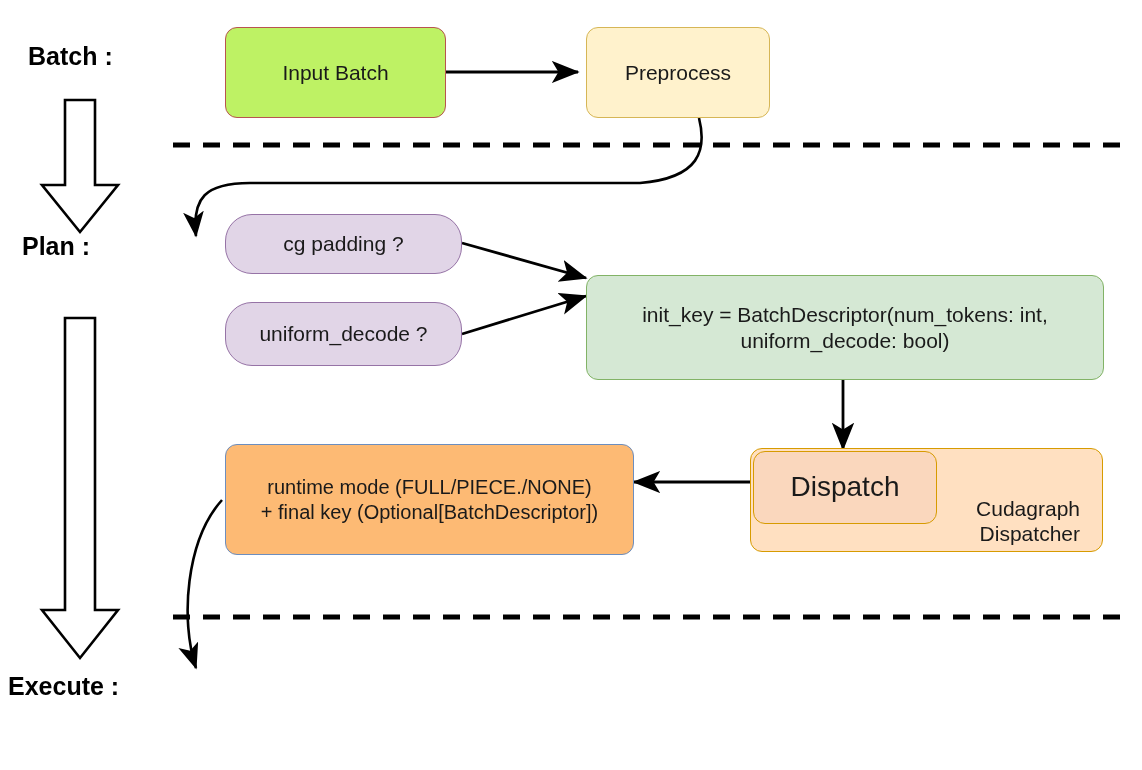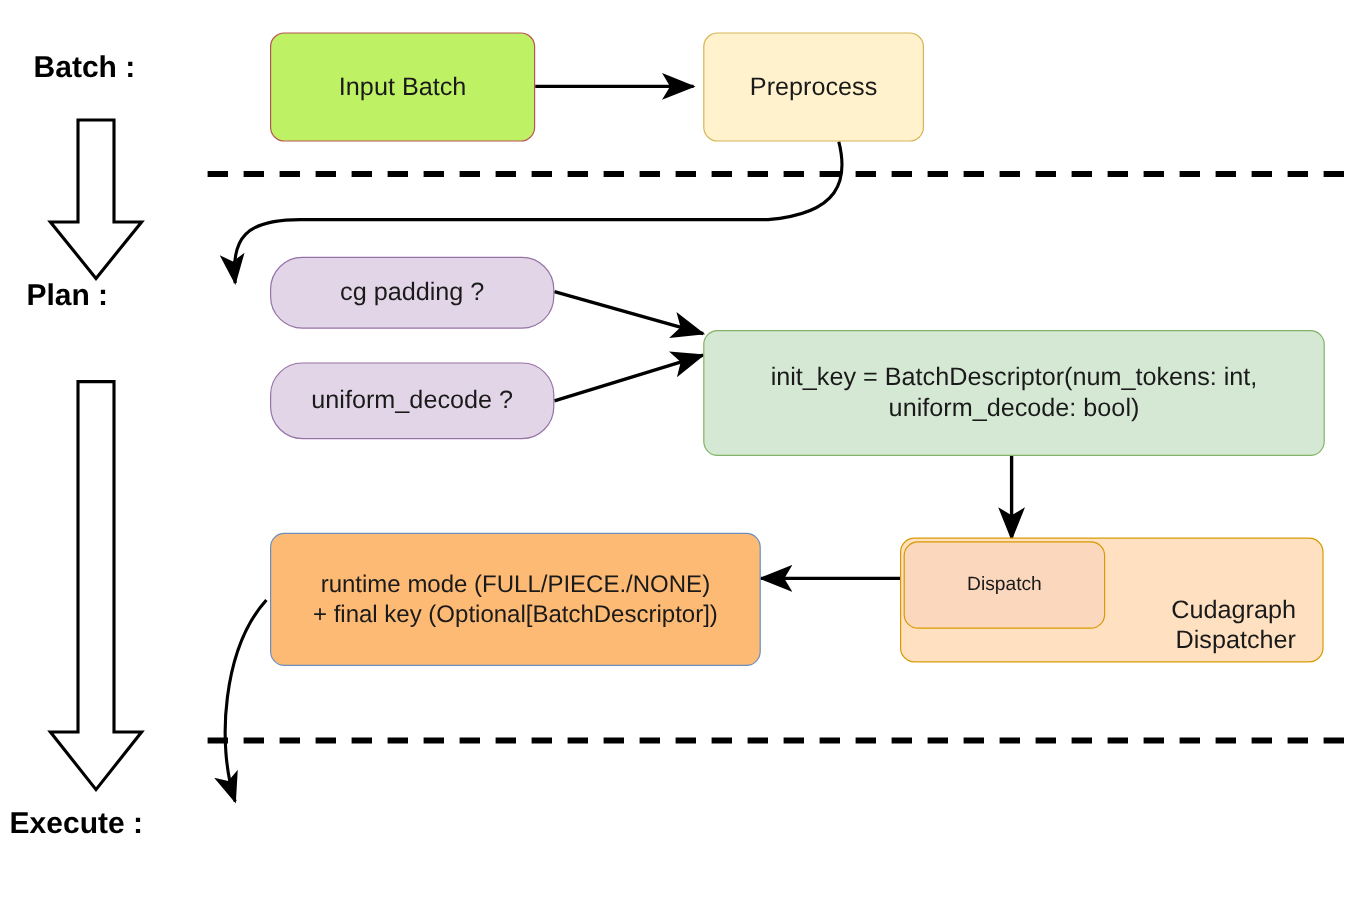--- a/index.html
+++ b/index.html
@@ -129,21 +129,21 @@
   <div class="node n-green" style="left:586px; top:243px; width:518px; height:105px; flex-direction:column;margin-top:32px;">
     <span>init_key = BatchDescriptor(num_tokens: int,</span>
     <span>uniform_decode: bool)</span>
   </div>
 
   <div class="node n-orange-outer" style="left:750px; top:448px; width:353px; height:104px; justify-content:flex-end; padding-right:22px; flex-direction:column; align-items:flex-end;">
     <span>Cudagraph</span>
     <span>Dispatcher</span>
   </div>
 
-  <div class="node n-orange-inner" style="left:753px; top:451px; width:168px; height:73px; font-size:16px;">
+  <div class="node n-orange-inner" style="left:753px; top:451px; width:184px; height:73px; font-size:28px;">
     <span>Dispatch</span>
   </div>
 
   <div class="node n-blue" style="left:225px; top:444px; width:409px; height:111px; flex-direction:column; font-size:20px;">
     <span>runtime mode (FULL/PIECE./NONE)</span>
     <span>+ final key (Optional[BatchDescriptor])</span>
   </div>
 
 
 </div>

